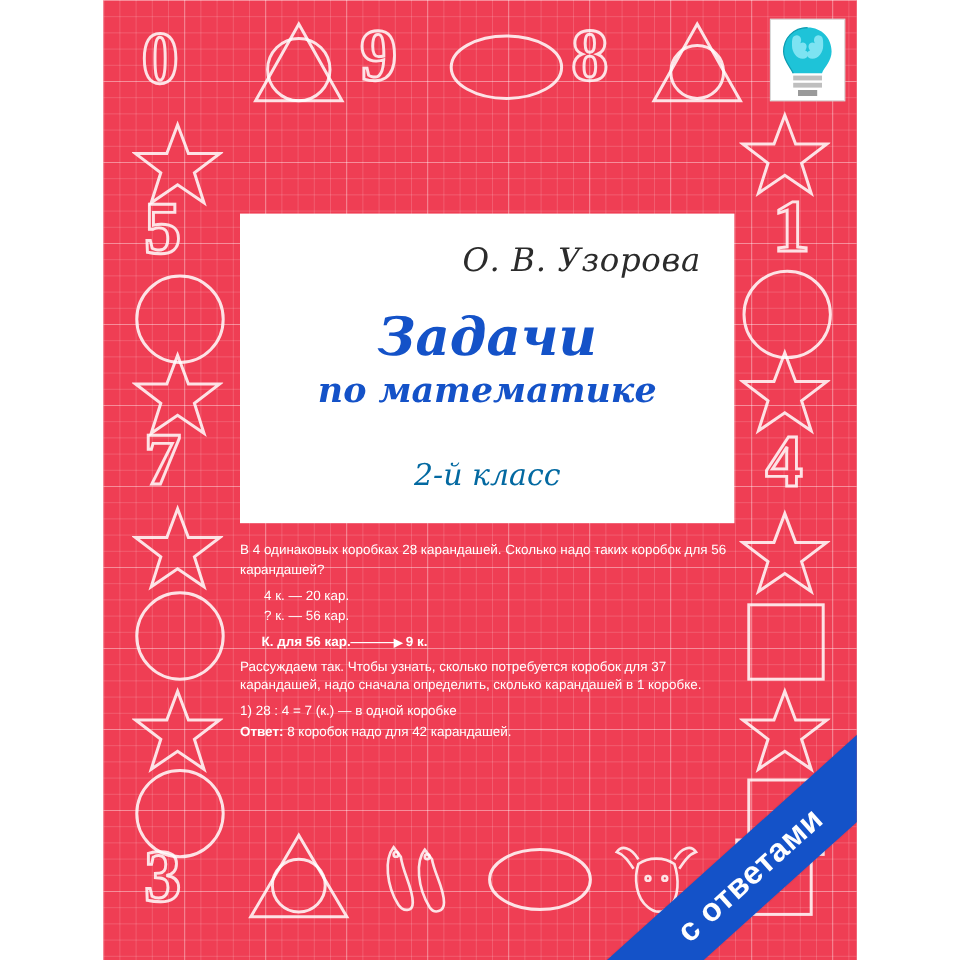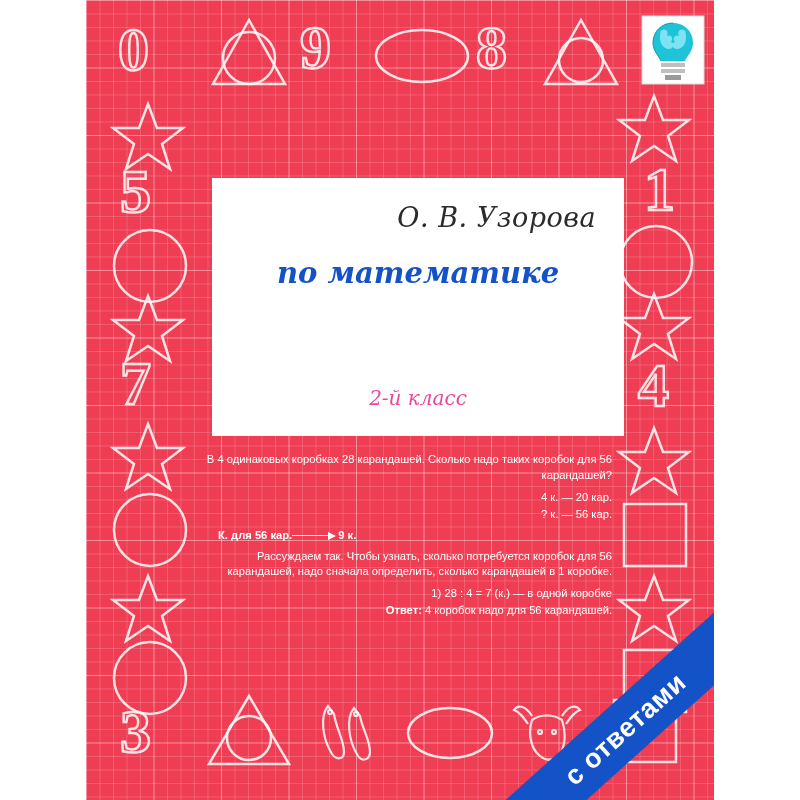--- a/index.html
+++ b/index.html
@@ -60,21 +60,21 @@
     font-size: 62px;
     color: transparent;
     -webkit-text-stroke: 2.4px rgba(255,255,255,0.85);
     font-family: "Liberation Serif", serif;
     font-style: normal;
   }
   .shape svg { display: block; }
   
   .title-panel {
     position: absolute;
-    left: 212px;
+    left: 200px;
     top: 178px;
     width: 412px;
     height: 258px;
     background: #ffffff;
   }
   .author {
     position: absolute;
     left: 0;
     right: 28px;
     top: 24px;
@@ -100,35 +100,35 @@
   }
   .title-main .l2 { font-size: 29px; }
   .grade {
     position: absolute;
     left: 0;
     right: 0;
     bottom: 26px;
     text-align: center;
     font-family: "DejaVu Serif", serif;
     font-style: italic;
-    font-size: 20px;
-    color: #ec4899;
+    font-size: 25px;
+    color: #0369a1;
     margin-top: 19px;
   }
   
   .sample {
     position: absolute;
     left: 200px;
     top: 452px;
     width: 412px;
     color: #ffffff;
     font-size: 11.2px;
     line-height: 1.42;
   }
-  .sample p { margin: 0 0 1px 0; text-align: right; }
+  .sample p { margin: 0 0 1px 0; }
   .sample .indent { padding-left: 20px; }
   .sample .bold { font-weight: bold; }
   .sample .ans-row {
     padding-left: 18px;
     font-weight: bold;
     margin: 5px 16px 5px 0;
     display: flex;
     align-items: center;
     gap: 0;
   }
@@ -348,34 +348,35 @@
     </div>
 
     <div class="ribbon">
       <span>с ответами</span>
     </div>
   </div>
 
   <div class="title-panel">
     <div class="author">О. В. Узорова</div>
     <div class="title-main">
+      <div class="l1">Задачи</div>
       <div class="l2">по математике</div>
     </div>
     <div class="grade">2-й класс</div>
   </div>
 
   <div class="sample">
     <p>В 4 одинаковых коробках 28 карандашей. Сколько надо таких коробок для 56 карандашей?</p>
     <p class="indent gap-top">4 к. — 20 кар.</p>
     <p class="indent">? к. — 56 кар.</p>
     <div class="ans-row">
       <span>К. для 56 кар.</span>
       <span class="arrow"></span>
       <span>9 к.</span>
     </div>
-    <p>Рассуждаем так. Чтобы узнать, сколько потребуется коробок для 56 карандашей, надо сначала определить, сколько карандашей в 1 коробке.</p>
+    <p>Рассуждаем так. Чтобы узнать, сколько потребуется коробок для 37 карандашей, надо сначала определить, сколько карандашей в 1 коробке.</p>
     <p class="gap-top">1) 28 : 4 = 7 (к.) — в одной коробке</p>
     <p>
       <span class="bold">Ответ:</span>
-      <span>4 коробок надо для 56 карандашей.</span>
+      <span>8 коробок надо для 42 карандашей.</span>
     </p>
   </div>
 </div>
 
 </body></html>

